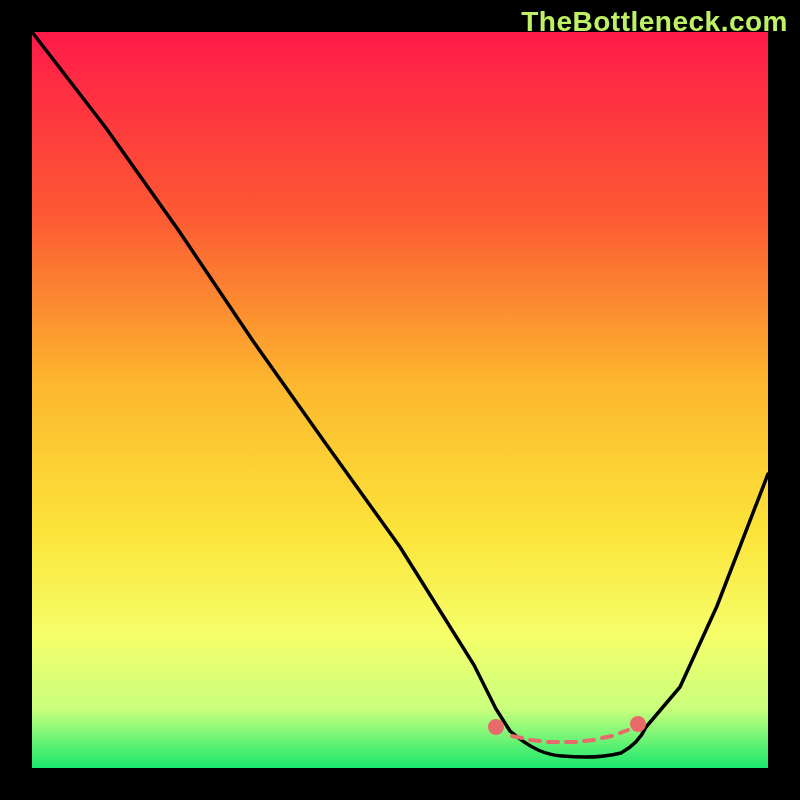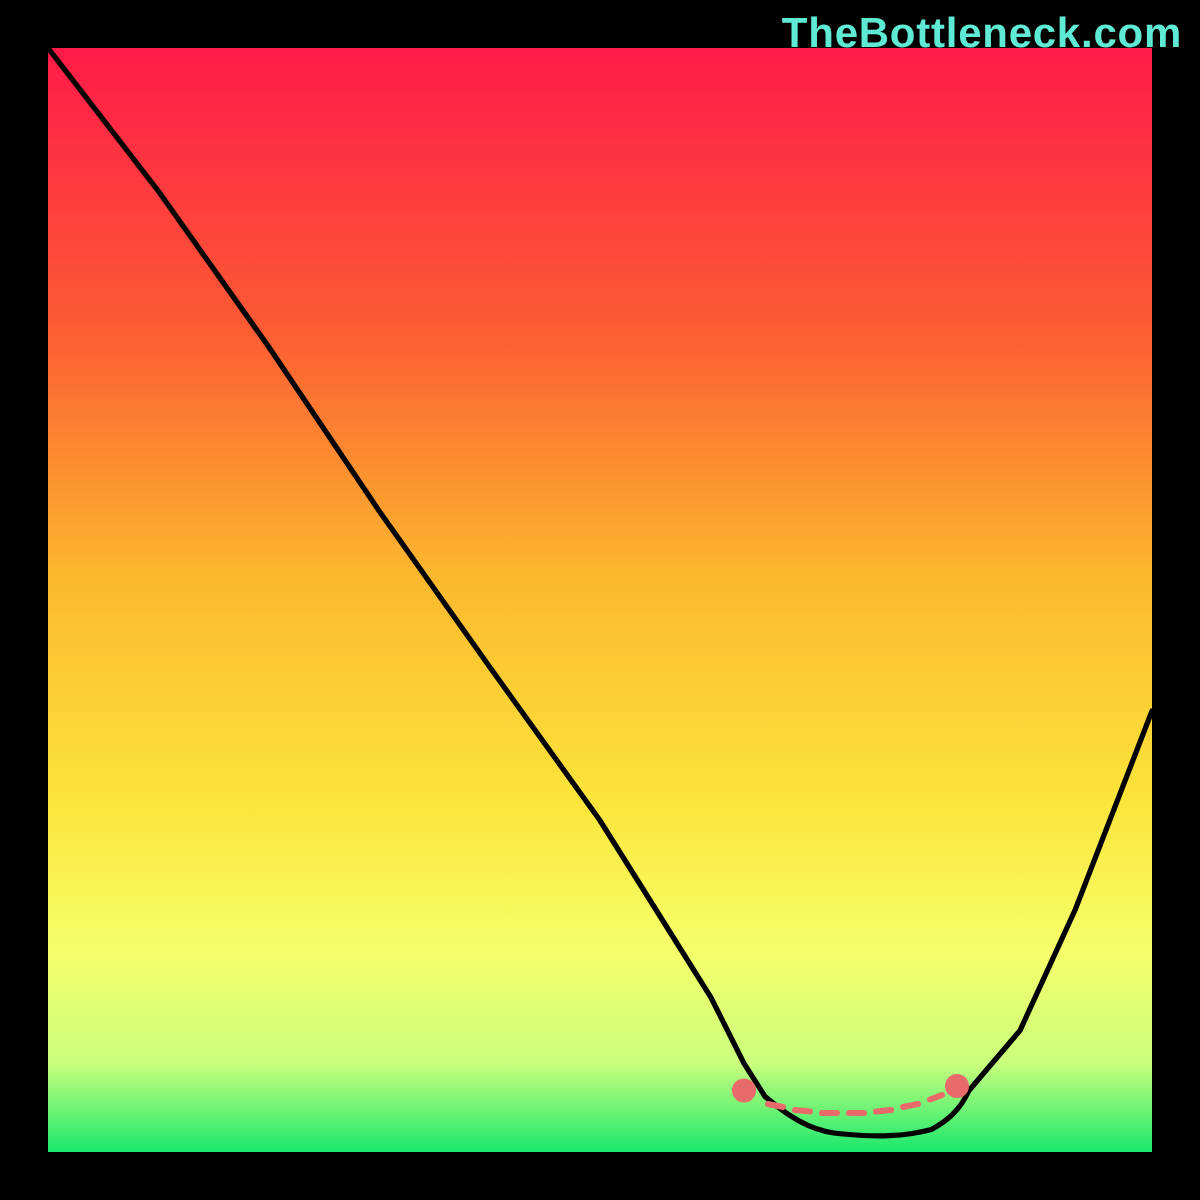--- a/index.html
+++ b/index.html
@@ -14,21 +14,21 @@
   .frame {
     position: relative;
     width: 800px;
     height: 800px;
     background: #000;
   }
   .watermark {
     position: absolute;
     top: 6px;
     right: 12px;
-    color: #5eead4;
+    color: #bef264;
     font-size: 28px;
     font-weight: bold;
     letter-spacing: 0.5px;
     z-index: 5;
   }
   svg.plot {
     position: absolute;
     left: 32px;
     top: 32px;
     width: 736px;

